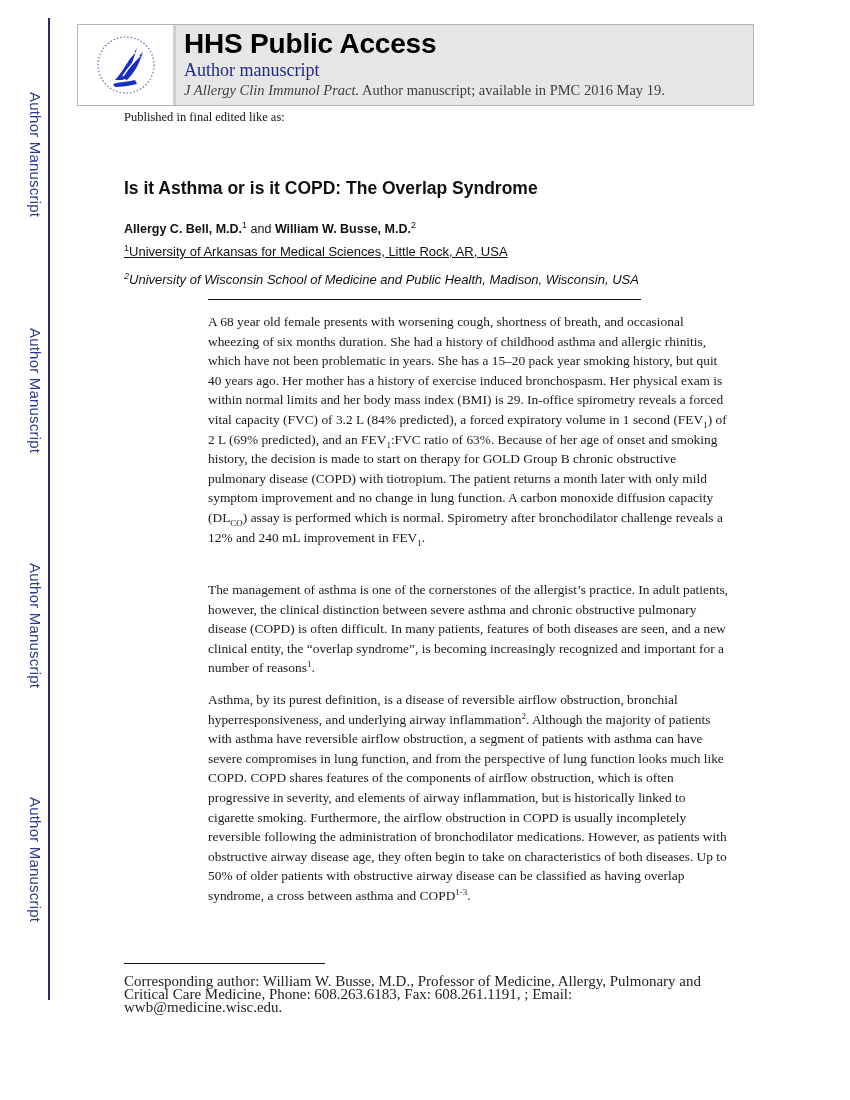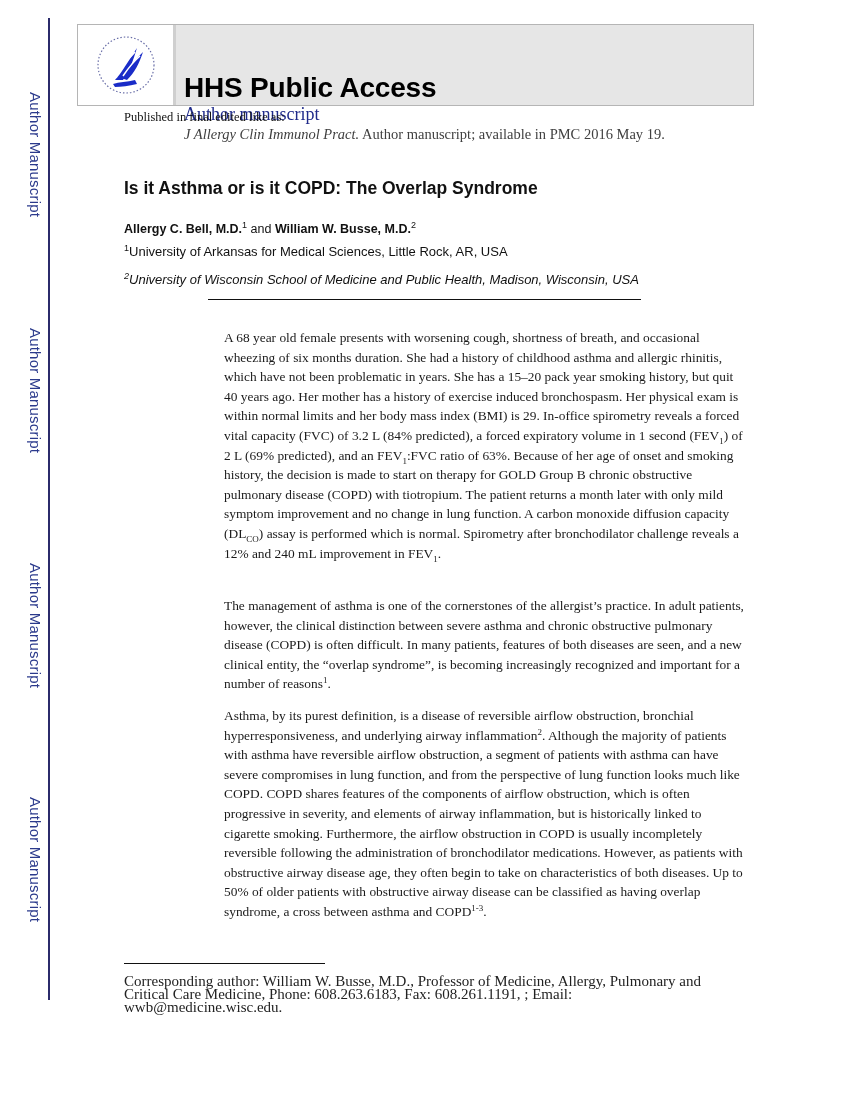--- a/index.html
+++ b/index.html
@@ -7,42 +7,42 @@
 
   .side-rule { position: absolute; left: 48px; top: 18px; width: 2px; height: 982px; background: #2b2b6b; }
   .side-label { position: absolute; left: 24px; width: 20px; font-family: "Liberation Sans", sans-serif; font-size: 15px; color: #2b3a8c; writing-mode: vertical-rl; white-space: nowrap; letter-spacing: 0.2px; }
   .side-label.s1 { top: 92px; }
   .side-label.s2 { top: 328px; }
   .side-label.s3 { top: 563px; }
   .side-label.s4 { top: 797px; }
 
   .hhs-banner { position: absolute; left: 77px; top: 24px; width: 675px; height: 80px; border: 1px solid #b5b5b5; background: #e6e6e6; display: flex; }
   .hhs-logo-box { width: 95px; height: 80px; background: #ffffff; border-right: 3px solid #cfcfcf; display: flex; align-items: center; justify-content: center; }
-  .hhs-text { padding-left: 8px; padding-top: 3px; margin-top: 44px; }
+  .hhs-text { padding-left: 8px; padding-top: 3px; }
   .hhs-title { font-family: "Liberation Sans", sans-serif; font-weight: bold; font-size: 28px; color: #000; line-height: 32px; letter-spacing: -0.2px; }
   .hhs-sub { font-family: "Liberation Serif", serif; font-size: 18px; color: #1f2a8a; line-height: 20px; }
   .hhs-journal { font-family: "Liberation Serif", serif; font-size: 14.5px; color: #404040; line-height: 20px; }
   .hhs-journal i { font-style: italic; }
 
   .published { position: absolute; left: 124px; top: 109px; font-size: 12.5px; line-height: 17px; color: #111; }
   .published .cite { padding-left: 10px; }
 
   .title { position: absolute; left: 124px; top: 178px; font-family: "Liberation Sans", sans-serif; font-weight: bold; font-size: 17.5px; color: #111; }
 
   .authors { position: absolute; left: 124px; top: 220px; font-family: "Liberation Sans", sans-serif; font-size: 12.5px; color: #111; }
   .authors b { font-weight: bold; }
   .authors sup { font-size: 9px; font-weight: normal; }
   .affil { position: absolute; left: 124px; font-family: "Liberation Sans", sans-serif; font-size: 13px; color: #111; }
   .affil sup { font-size: 9px; }
-  .affil.a1 { top: 243px; }
+  .affil.a1 { top: 243px; text-decoration: underline; }
   .affil.a2 { top: 271px; font-style: italic; }
 
   .abs-rule { position: absolute; left: 208px; top: 299px; width: 433px; height: 1px; background: #111; }
 
-  .body-text { position: absolute; left: 208px; width: 520px; font-size: 13.4px; line-height: 19.6px; color: #1a1a1a; margin: 16px; }
+  .body-text { position: absolute; left: 208px; width: 520px; font-size: 13.4px; line-height: 19.6px; color: #1a1a1a; margin: 0; }
   .body-text sub, .body-text sup { font-size: 9px; line-height: 0; }
   .p1 { top: 312px; }
   .p2 { top: 580px; }
   .p3 { top: 690px; }
 
   .foot-rule { position: absolute; left: 124px; top: 963px; width: 201px; height: 1px; background: #111; }
   .footnote { position: absolute; left: 124px; top: 975px; width: 590px; font-size: 15px; line-height: 13px; color: #222; }
 </style>
 </head>
 <body>

